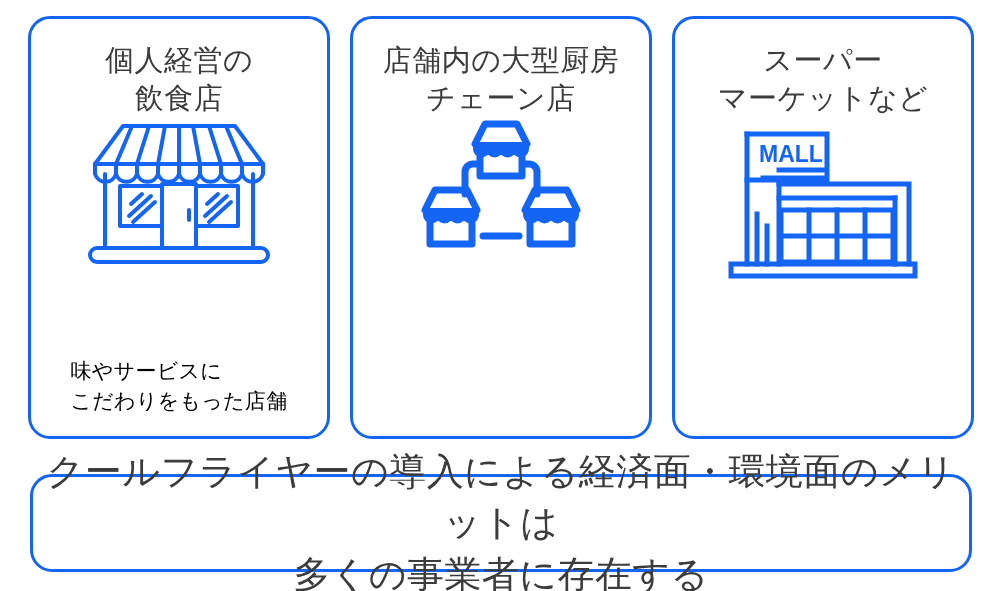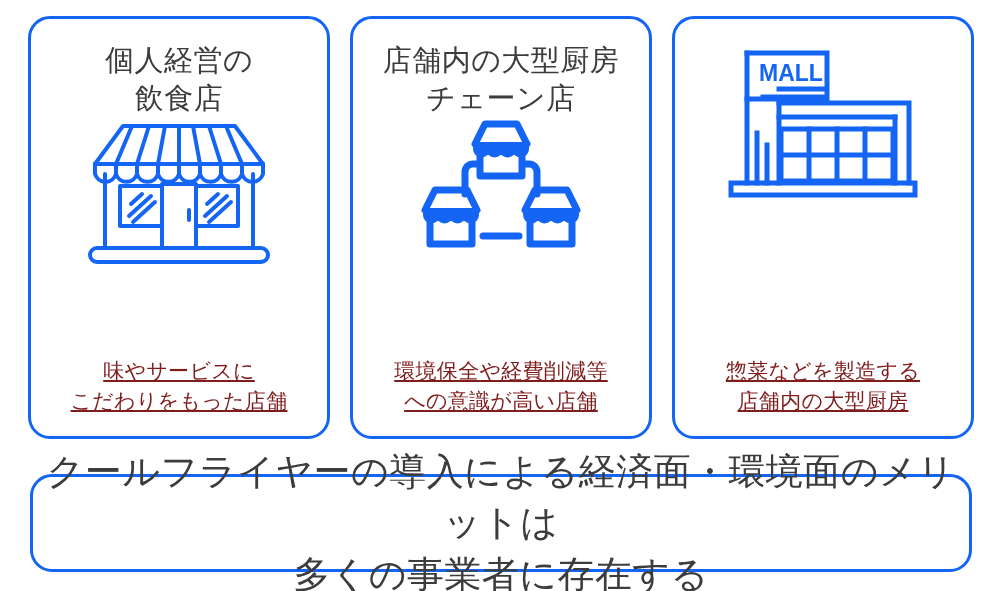--- a/index.html
+++ b/index.html
@@ -61,28 +61,27 @@
     flex: 1 1 auto;
     display: flex;
     align-items: flex-start;
     justify-content: center;
     width: 100%;
   }
 
   .card-icon svg { display: block; }
 
   .card-caption {
-    color: #7f1d1d;
+    color: #000000;
     font-size: 21px;
     line-height: 1.42;
-    text-align: center;
+    text-align: left;
     letter-spacing: 0.3px;
     white-space: pre-line;
     margin-bottom: 6px;
-    text-decoration: underline;
   }
 
   
   .banner {
     position: absolute;
     left: 30px;
     top: 474px;
     width: 942px;
     height: 98px;
     box-sizing: border-box;
@@ -180,25 +179,25 @@
           <path d="M17 104 L17 126 L59 126 L59 104"></path>
 
           <path d="M112 92 L122 72 L154 72 L164 92"></path>
           <path d="M112 92 L112 97 A6.5 6.5 0 0 0 125 97 A6.5 6.5 0 0 0 138 97 A6.5 6.5 0 0 0 151 97 A6.5 6.5 0 0 0 164 97 L164 92 Z" fill="#1565f5" stroke-width="4"></path>
           <path d="M117 104 L117 126 L159 126 L159 104"></path>
 
           <line x1="70" y1="118" x2="106" y2="118"></line>
         </svg>
       </div>
 
-      <div class="card-caption">環境保全や経費削減等
-への意識が高い店舗</div>
     </div>
 
     <div class="card">
+      <div class="card-title">スーパー
+マーケットなど</div>
 
       <div class="card-icon">
         <svg width="200" height="170" viewBox="0 0 200 170" fill="none" stroke="#1565f5" stroke-width="5" stroke-linecap="square" stroke-linejoin="miter">
 
           <path d="M24 16 L24 146"></path>
           <path d="M24 16 L104 16 L104 62 L24 62"></path>
 
           <line x1="56" y1="52" x2="100" y2="52" stroke-width="5"></line>
           <line x1="40" y1="60" x2="100" y2="60" stroke-width="5"></line>
 
@@ -215,22 +214,20 @@
           <line x1="142" y1="92" x2="142" y2="144"></line>
           <line x1="58" y1="118" x2="170" y2="118"></line>
 
           <line x1="34" y1="96" x2="34" y2="146"></line>
           <line x1="44" y1="108" x2="44" y2="146"></line>
 
           <rect x="8" y="146" width="184" height="12"></rect>
         </svg>
       </div>
 
-      <div class="card-caption">惣菜などを製造する
-店舗内の大型厨房</div>
     </div>
 
   </div>
 
   <div class="banner">
     <div class="banner-text">クールフライヤーの導入による経済面・環境面のメリットは
 多くの事業者に存在する</div>
   </div>
 
 </div>

